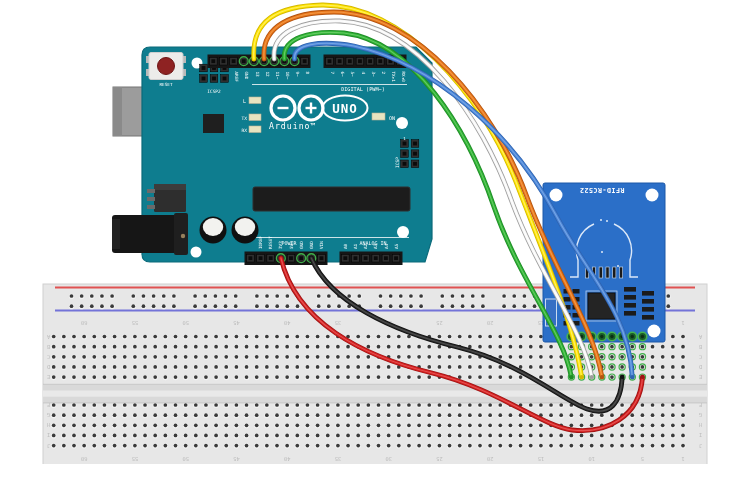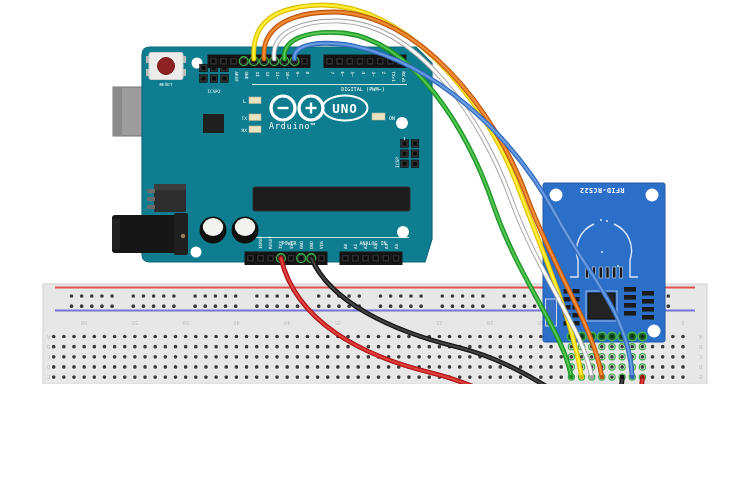--- a/index.html
+++ b/index.html
@@ -1,16 +1,16 @@
 <!DOCTYPE html>
 <html><head>
 <meta charset="utf-8">
 <style>
   html,body{margin:0;padding:0;background:#fff;}
-  .stage{position:relative;width:750px;height:384px;background:#ffffff;overflow:hidden;
+  .stage{position:relative;width:750px;height:464px;background:#ffffff;overflow:hidden;
          font-family:"Liberation Sans",sans-serif;}
   svg{position:absolute;left:0;top:0;}
   text{font-family:"DejaVu Sans Mono","Liberation Mono",monospace;}
   .wtxt{fill:#ffffff;}
 </style>
 </head>
 <body>
 
 <div class="stage">
 <svg id="scene" width="750" height="500" viewBox="0 0 750 500">

